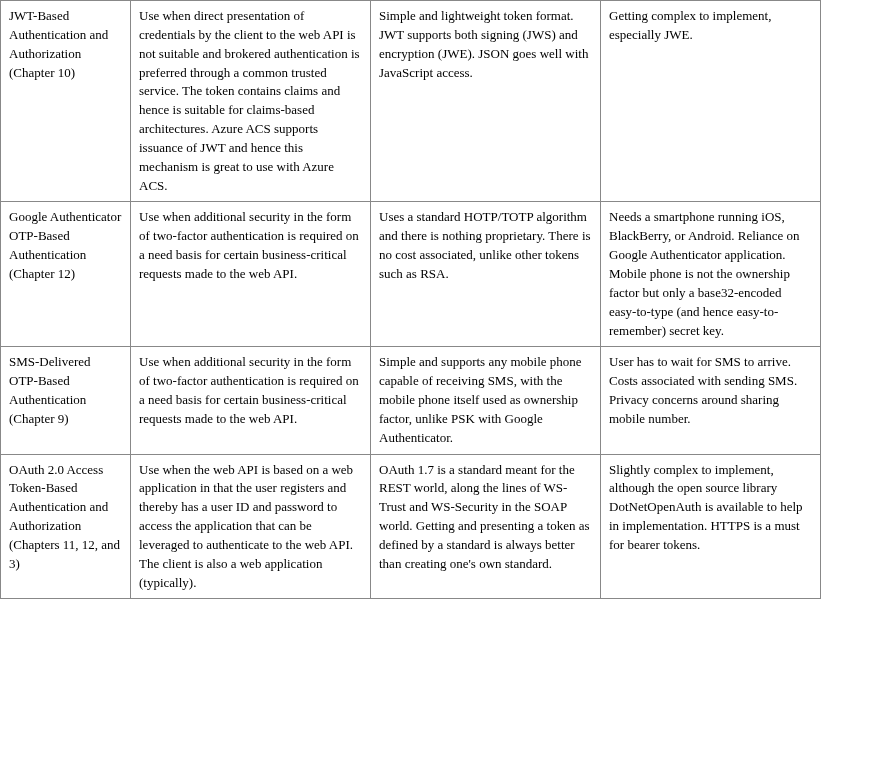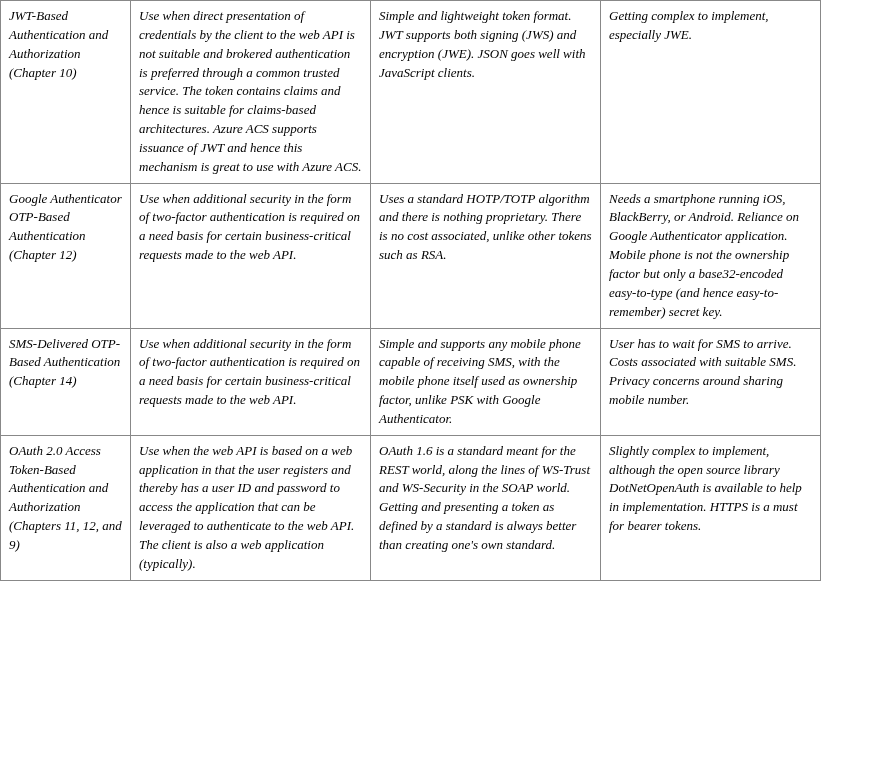--- a/index.html
+++ b/index.html
@@ -10,21 +10,20 @@
     body {
       font-family: Georgia, 'Times New Roman', serif;
       font-size: 13px;
       line-height: 1.4;
       background: #fff;
       color: #000;
     }
     .table-container {
       width: 691px;
       min-height: 776px;
-      font-style: italic;
     }
     table {
       width: 100%;
       border-collapse: collapse;
       table-layout: fixed;
     }
     td {
       vertical-align: top;
       padding: 6px 8px;
       border: 1px solid #888;
@@ -44,36 +43,36 @@
     <colgroup>
       <col class="col1">
       <col class="col2">
       <col class="col3">
       <col class="col4">
     </colgroup>
     <tbody id="table-body">
     <tr>
           <td>JWT-Based Authentication and Authorization (Chapter 10)</td>
           <td>Use when direct presentation of credentials by the client to the web API is not suitable and brokered authentication is preferred through a common trusted service. The token contains claims and hence is suitable for claims-based architectures. Azure ACS supports issuance of JWT and hence this mechanism is great to use with Azure ACS.</td>
-          <td>Simple and lightweight token format. JWT supports both signing (JWS) and encryption (JWE). JSON goes well with JavaScript clients.</td>
+          <td>Simple and lightweight token format. JWT supports both signing (JWS) and encryption (JWE). JSON goes well with JavaScript access.</td>
           <td>Getting complex to implement, especially JWE.</td>
         </tr>
         <tr>
           <td>Google Authenticator OTP-Based Authentication (Chapter 12)</td>
           <td>Use when additional security in the form of two-factor authentication is required on a need basis for certain business-critical requests made to the web API.</td>
           <td>Uses a standard HOTP/TOTP algorithm and there is nothing proprietary. There is no cost associated, unlike other tokens such as RSA.</td>
           <td>Needs a smartphone running iOS, BlackBerry, or Android. Reliance on Google Authenticator application. Mobile phone is not the ownership factor but only a base32-encoded easy-to-type (and hence easy-to-remember) secret key.</td>
         </tr>
         <tr>
-          <td>SMS-Delivered OTP-Based Authentication (Chapter 14)</td>
+          <td>SMS-Delivered OTP-Based Authentication (Chapter 9)</td>
           <td>Use when additional security in the form of two-factor authentication is required on a need basis for certain business-critical requests made to the web API.</td>
           <td>Simple and supports any mobile phone capable of receiving SMS, with the mobile phone itself used as ownership factor, unlike PSK with Google Authenticator.</td>
-          <td>User has to wait for SMS to arrive. Costs associated with suitable SMS. Privacy concerns around sharing mobile number.</td>
+          <td>User has to wait for SMS to arrive. Costs associated with sending SMS. Privacy concerns around sharing mobile number.</td>
         </tr>
         <tr>
-          <td>OAuth 2.0 Access Token-Based Authentication and Authorization (Chapters 11, 12, and 9)</td>
+          <td>OAuth 2.0 Access Token-Based Authentication and Authorization (Chapters 11, 12, and 3)</td>
           <td>Use when the web API is based on a web application in that the user registers and thereby has a user ID and password to access the application that can be leveraged to authenticate to the web API. The client is also a web application (typically).</td>
-          <td>OAuth 1.6 is a standard meant for the REST world, along the lines of WS-Trust and WS-Security in the SOAP world. Getting and presenting a token as defined by a standard is always better than creating one's own standard.</td>
+          <td>OAuth 1.7 is a standard meant for the REST world, along the lines of WS-Trust and WS-Security in the SOAP world. Getting and presenting a token as defined by a standard is always better than creating one's own standard.</td>
           <td>Slightly complex to implement, although the open source library DotNetOpenAuth is available to help in implementation. HTTPS is a must for bearer tokens.</td>
         </tr>
       </tbody>
   </table>
 </div>
 
 </body></html>

